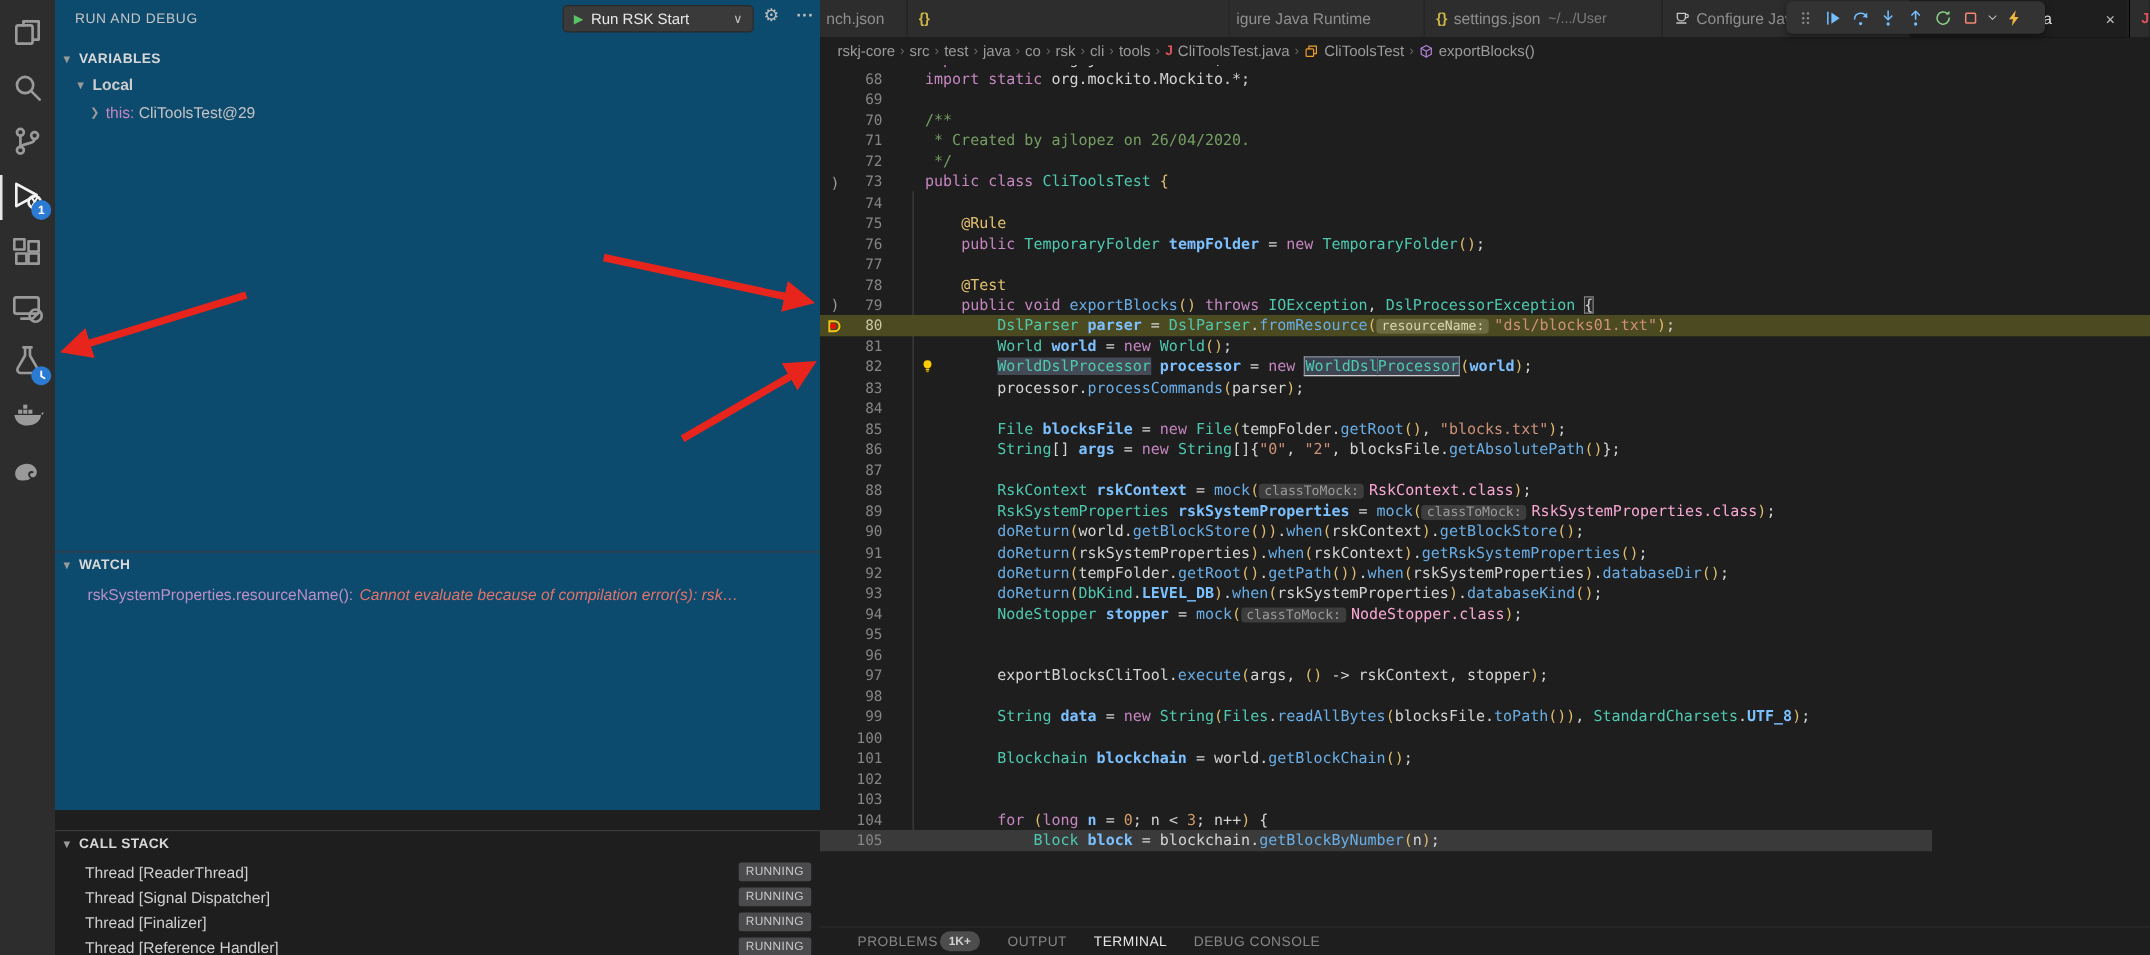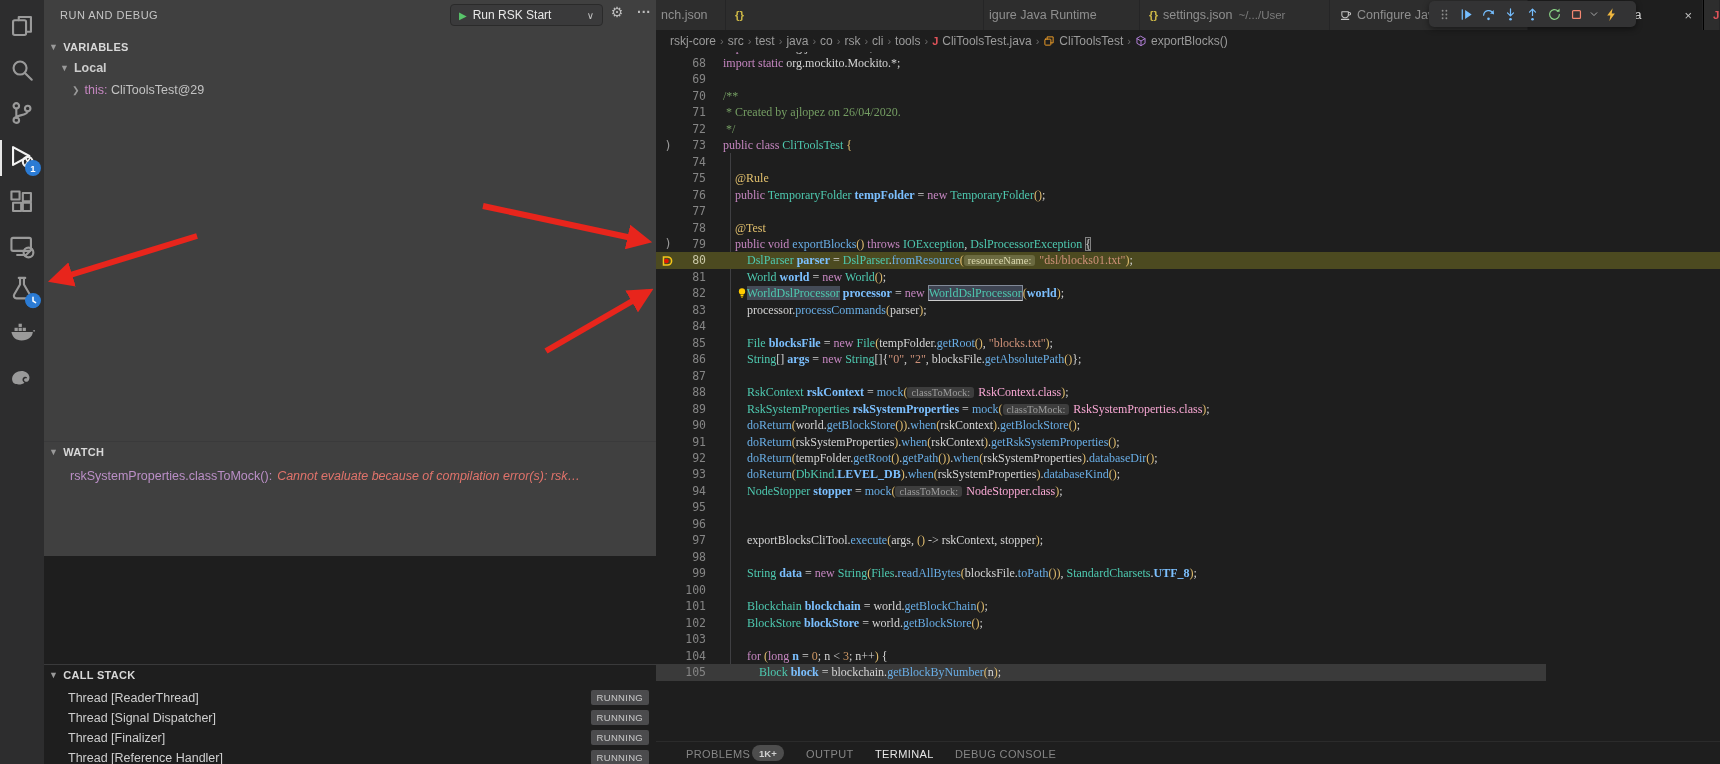--- a/index.html
+++ b/index.html
@@ -11,21 +11,21 @@
   #activitybar{position:absolute;left:0;top:0;width:44px;height:764px;background:#2d2d2e;z-index:7;}
   .act-item{position:absolute;left:0;width:44px;height:40px;display:flex;align-items:center;justify-content:center;color:#9a9a9a;cursor:pointer;}
   .act-item.active{color:#f2f2f2;}
   .act-item.active::before{content:"";position:absolute;left:0;top:2px;bottom:2px;width:2px;background:#e7e7e7;}
   .act-item svg{width:26px;height:26px;}
   .act-badge{position:absolute;right:3px;bottom:2px;min-width:16px;height:16px;border-radius:8px;background:var(--accent);
     color:#fff;font-size:9.5px;display:flex;align-items:center;justify-content:center;font-weight:bold;}
   .act-badge.clock{width:15px;height:15px;border-radius:50%;padding:0;}
 
   
-  #sidebar{position:absolute;left:44px;top:0;width:612px;height:556px;background:#404040;color:#cccccc;z-index:2;}
+  #sidebar{position:absolute;left:44px;top:0;width:612px;height:648px;background:#0c4a6e;color:#cccccc;z-index:2;}
   #sidebar-title{position:absolute;left:16px;top:9px;font-size:11px;letter-spacing:.5px;color:#c5c5c5;}
   #run-btn{position:absolute;left:406px;top:4px;width:153px;height:22px;background:#3a3a3b;border:1px solid #2a2a2a;border-radius:4px;
     display:flex;align-items:center;font-size:12px;color:#e8e8e8;cursor:pointer;}
   #run-btn .play{color:#58c46a;margin:0 6px 0 8px;font-size:10px;}
   #run-btn .chev{margin-left:auto;margin-right:8px;color:#c0c0c0;font-size:10px;}
   .title-act{position:absolute;top:4px;color:#bdbdbd;font-size:14px;cursor:pointer;width:20px;text-align:center;}
   .sec-head{position:absolute;left:0;right:0;height:21px;font-size:11px;font-weight:bold;color:#d8d8d8;letter-spacing:.3px;
     display:flex;align-items:center;cursor:pointer;}
   .sec-head .tw{color:#9a9a9a;font-size:9px;margin:0 5px 0 5px;font-weight:normal;}
   .sec-head.bordered{border-top:1px solid #3a3a3b;}
@@ -38,21 +38,21 @@
   #watch-err{color:#e0736b;font-style:italic;margin-left:5px;}
   .thread-label{color:#cfcfcf;}
   .run-badge{position:absolute;right:7px;top:2px;background:#4b4b4d;color:#c9c9c9;font-size:9.5px;
     padding:2px 6px;border-radius:2px;letter-spacing:.3px;}
 
   
   #editor{position:absolute;left:656px;top:0;right:0;bottom:0;background:#1e1e1e;}
   #codewrap{position:absolute;left:0;top:0;right:0;bottom:23px;overflow:hidden;background:#1e1e1e;z-index:1;}
   .cl{position:absolute;left:0;right:0;height:17px;font-family:"DejaVu Sans Mono",monospace;font-size:12px;line-height:16.5px;white-space:pre;}
   .cl .num{position:absolute;left:0;top:0;width:50px;text-align:right;color:#858585;font-size:11.5px;}
-  .cl .txt{position:absolute;left:67px;top:0;color:#d4d4d4;font-family:Liberation Serif, serif;}
+  .cl .txt{position:absolute;left:84px;top:0;color:#d4d4d4;}
   .cl.current{background:var(--curline);}
   .cl.current .num{color:#c8c6a6;}
   .cl.dim{background:linear-gradient(to right,#3a3a3a 0,#3a3a3a 890px,transparent 890px);}
   .gdeco{position:absolute;left:3px;top:0;width:18px;height:17px;display:flex;align-items:center;justify-content:center;}
   .gdeco.arc{color:#9a9a9a;font-size:12px;font-family:"DejaVu Sans Mono",monospace;}
   .bulb{position:absolute;left:79px;top:1px;width:14px;height:14px;}
   #indent-guide{position:absolute;left:74px;top:153px;width:1px;height:527px;background:#3f3f42;}
   .tk-kw{color:#c586c0;} .tk-cls{color:#f9a8d4;}
   .tk-ty{color:#4ec9b0;}
   .tk-fn{color:#69aee6;}
@@ -206,21 +206,21 @@
       <span class="tw2">❯</span>
       <span class="kw-pink">this:</span>&nbsp;
       <span class="val-gray">CliToolsTest@29</span>
     </div>
 
     <div class="sec-head bordered" style="top:441px;">
       <span class="tw">▼</span>
       <span>WATCH</span>
     </div>
     <div class="tree-row" id="watch-item" style="top:466px;padding-left:26px;width:600px;">
-      <span id="watch-expr">rskSystemProperties.classToMock():</span>
+      <span id="watch-expr">rskSystemProperties.resourceName():</span>
       <span id="watch-err">Cannot evaluate because of compilation error(s): rsk…</span>
     </div>
 
     <div class="sec-head bordered" style="top:664px;">
       <span class="tw">▼</span>
       <span>CALL STACK</span>
     </div>
     <div id="threads">
         <div class="tree-row" style="top: 688px; padding-left: 24px;">
           <span class="thread-label">Thread [ReaderThread]</span>
@@ -280,21 +280,21 @@
           <div class="cl" style="top: 450px;"><span class="num">92</span><span class="txt"><span class="tk-ws">        </span><span class="tk-fn">doReturn</span><span class="tk-pr">(</span><span class="tk-pl">tempFolder.</span><span class="tk-fn">getRoot</span><span class="tk-pr">()</span><span class="tk-pl">.</span><span class="tk-fn">getPath</span><span class="tk-pr">())</span><span class="tk-pl">.</span><span class="tk-fn">when</span><span class="tk-pr">(</span><span class="tk-pl">rskSystemProperties</span><span class="tk-pr">)</span><span class="tk-pl">.</span><span class="tk-fn">databaseDir</span><span class="tk-pr">()</span><span class="tk-pl">;</span></span></div>
           <div class="cl" style="top: 466.46px;"><span class="num">93</span><span class="txt"><span class="tk-ws">        </span><span class="tk-fn">doReturn</span><span class="tk-pr">(</span><span class="tk-ty">DbKind</span><span class="tk-pl">.</span><span class="tk-vb">LEVEL_DB</span><span class="tk-pr">)</span><span class="tk-pl">.</span><span class="tk-fn">when</span><span class="tk-pr">(</span><span class="tk-pl">rskSystemProperties</span><span class="tk-pr">)</span><span class="tk-pl">.</span><span class="tk-fn">databaseKind</span><span class="tk-pr">()</span><span class="tk-pl">;</span></span></div>
           <div class="cl" style="top: 482.92px;"><span class="num">94</span><span class="txt"><span class="tk-ws">        </span><span class="tk-ty">NodeStopper</span><span class="tk-vb"> stopper</span><span class="tk-pl"> = </span><span class="tk-fn">mock</span><span class="tk-pr">(</span><span class="tk-inlay">classToMock:</span><span class="tk-cls">NodeStopper.class</span><span class="tk-pr">)</span><span class="tk-pl">;</span></span></div>
           <div class="cl" style="top: 499.38px;"><span class="num">95</span><span class="txt"></span></div>
           <div class="cl" style="top: 515.84px;"><span class="num">96</span></div>
           <div class="cl" style="top: 532.3px;"><span class="num">97</span><span class="txt"><span class="tk-ws">        </span><span class="tk-pl">exportBlocksCliTool.</span><span class="tk-fn">execute</span><span class="tk-pr">(</span><span class="tk-pl">args, </span><span class="tk-pr">()</span><span class="tk-pl"> -&gt; rskContext, stopper</span><span class="tk-pr">)</span><span class="tk-pl">;</span></span></div>
           <div class="cl" style="top: 548.76px;"><span class="num">98</span><span class="txt"></span></div>
           <div class="cl" style="top: 565.22px;"><span class="num">99</span><span class="txt"><span class="tk-ws">        </span><span class="tk-ty">String</span><span class="tk-vb"> data</span><span class="tk-pl"> = </span><span class="tk-kw">new </span><span class="tk-ty">String</span><span class="tk-pr">(</span><span class="tk-ty">Files</span><span class="tk-pl">.</span><span class="tk-fn">readAllBytes</span><span class="tk-pr">(</span><span class="tk-pl">blocksFile.</span><span class="tk-fn">toPath</span><span class="tk-pr">())</span><span class="tk-pl">, </span><span class="tk-ty">StandardCharsets</span><span class="tk-pl">.</span><span class="tk-vb">UTF_8</span><span class="tk-pr">)</span><span class="tk-pl">;</span></span></div>
           <div class="cl" style="top: 581.68px;"><span class="num">100</span><span class="txt"></span></div>
           <div class="cl" style="top: 598.14px;"><span class="num">101</span><span class="txt"><span class="tk-ws">        </span><span class="tk-ty">Blockchain</span><span class="tk-vb"> blockchain</span><span class="tk-pl"> = </span><span class="tk-pl">world.</span><span class="tk-fn">getBlockChain</span><span class="tk-pr">()</span><span class="tk-pl">;</span></span></div>
-          <div class="cl" style="top: 614.6px;"><span class="num">102</span><span class="txt"><span class="tk-ws">        </span><span class="tk-ty">BlockStore</span><span class="tk-vb"> blockStore</span><span class="tk-pl"> = </span><span class="tk-pl">world.</span><span class="tk-fn">getBlockStore</span><span class="tk-pr">()</span><span class="tk-pl">;</span></span></div>
+          <div class="cl" style="top: 614.6px;"><span class="num">102</span></div>
           <div class="cl" style="top: 631.06px;"><span class="num">103</span><span class="txt"></span></div>
           <div class="cl" style="top: 647.52px;"><span class="num">104</span><span class="txt"><span class="tk-ws">        </span><span class="tk-kw">for </span><span class="tk-pr">(</span><span class="tk-kw">long </span><span class="tk-vb">n</span><span class="tk-pl"> = </span><span class="tk-num">0</span><span class="tk-pl">; n &lt; </span><span class="tk-num">3</span><span class="tk-pl">; n++</span><span class="tk-pr">)</span><span class="tk-pl"> {</span></span></div>
           <div class="cl dim" style="top: 663.98px;"><span class="num">105</span><span class="txt"><span class="tk-ws">            </span><span class="tk-ty">Block</span><span class="tk-vb"> block</span><span class="tk-pl"> = </span><span class="tk-pl">blockchain.</span><span class="tk-fn">getBlockByNumber</span><span class="tk-pr">(</span><span class="tk-pl">n</span><span class="tk-pr">)</span><span class="tk-pl">;</span></span></div>
         </div>
     </div>
     <div id="tabbar">
         <div class="tab" style="left: 0px; width: 70px;">
           <span style="padding-left: 5px;">nch.json</span>
         </div>
         <div class="tab" style="left: 70px; width: 258px;">

